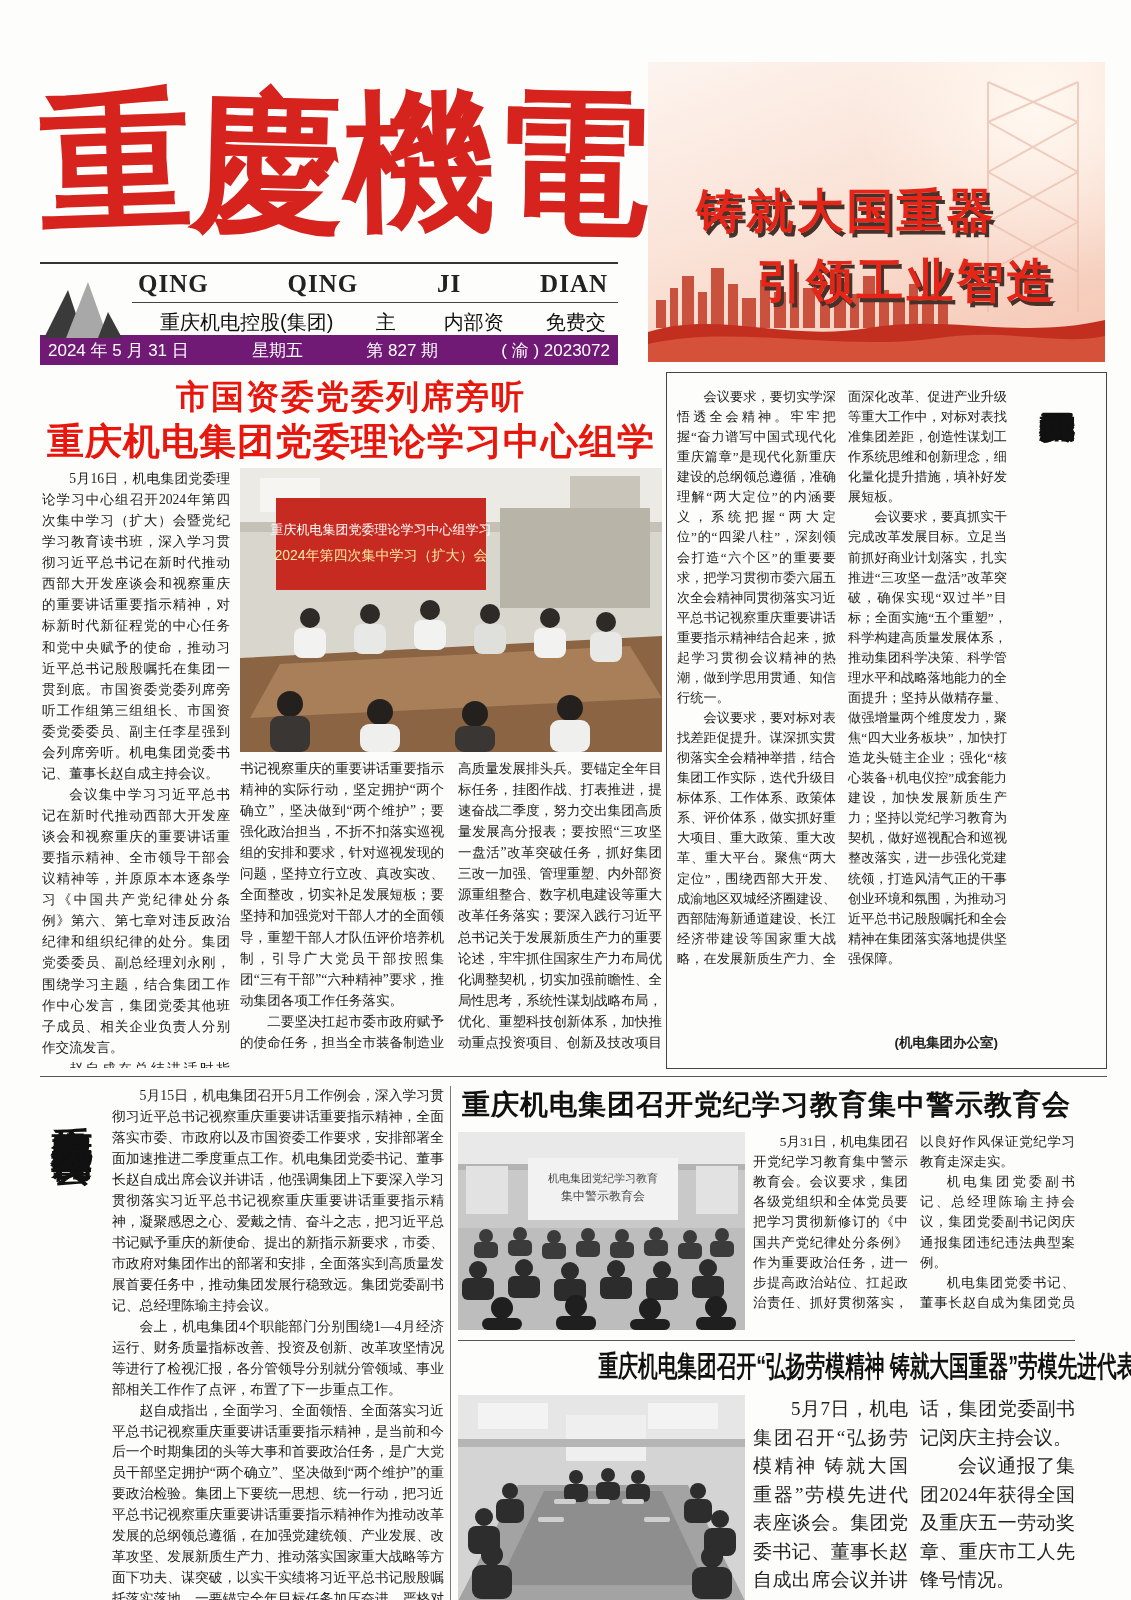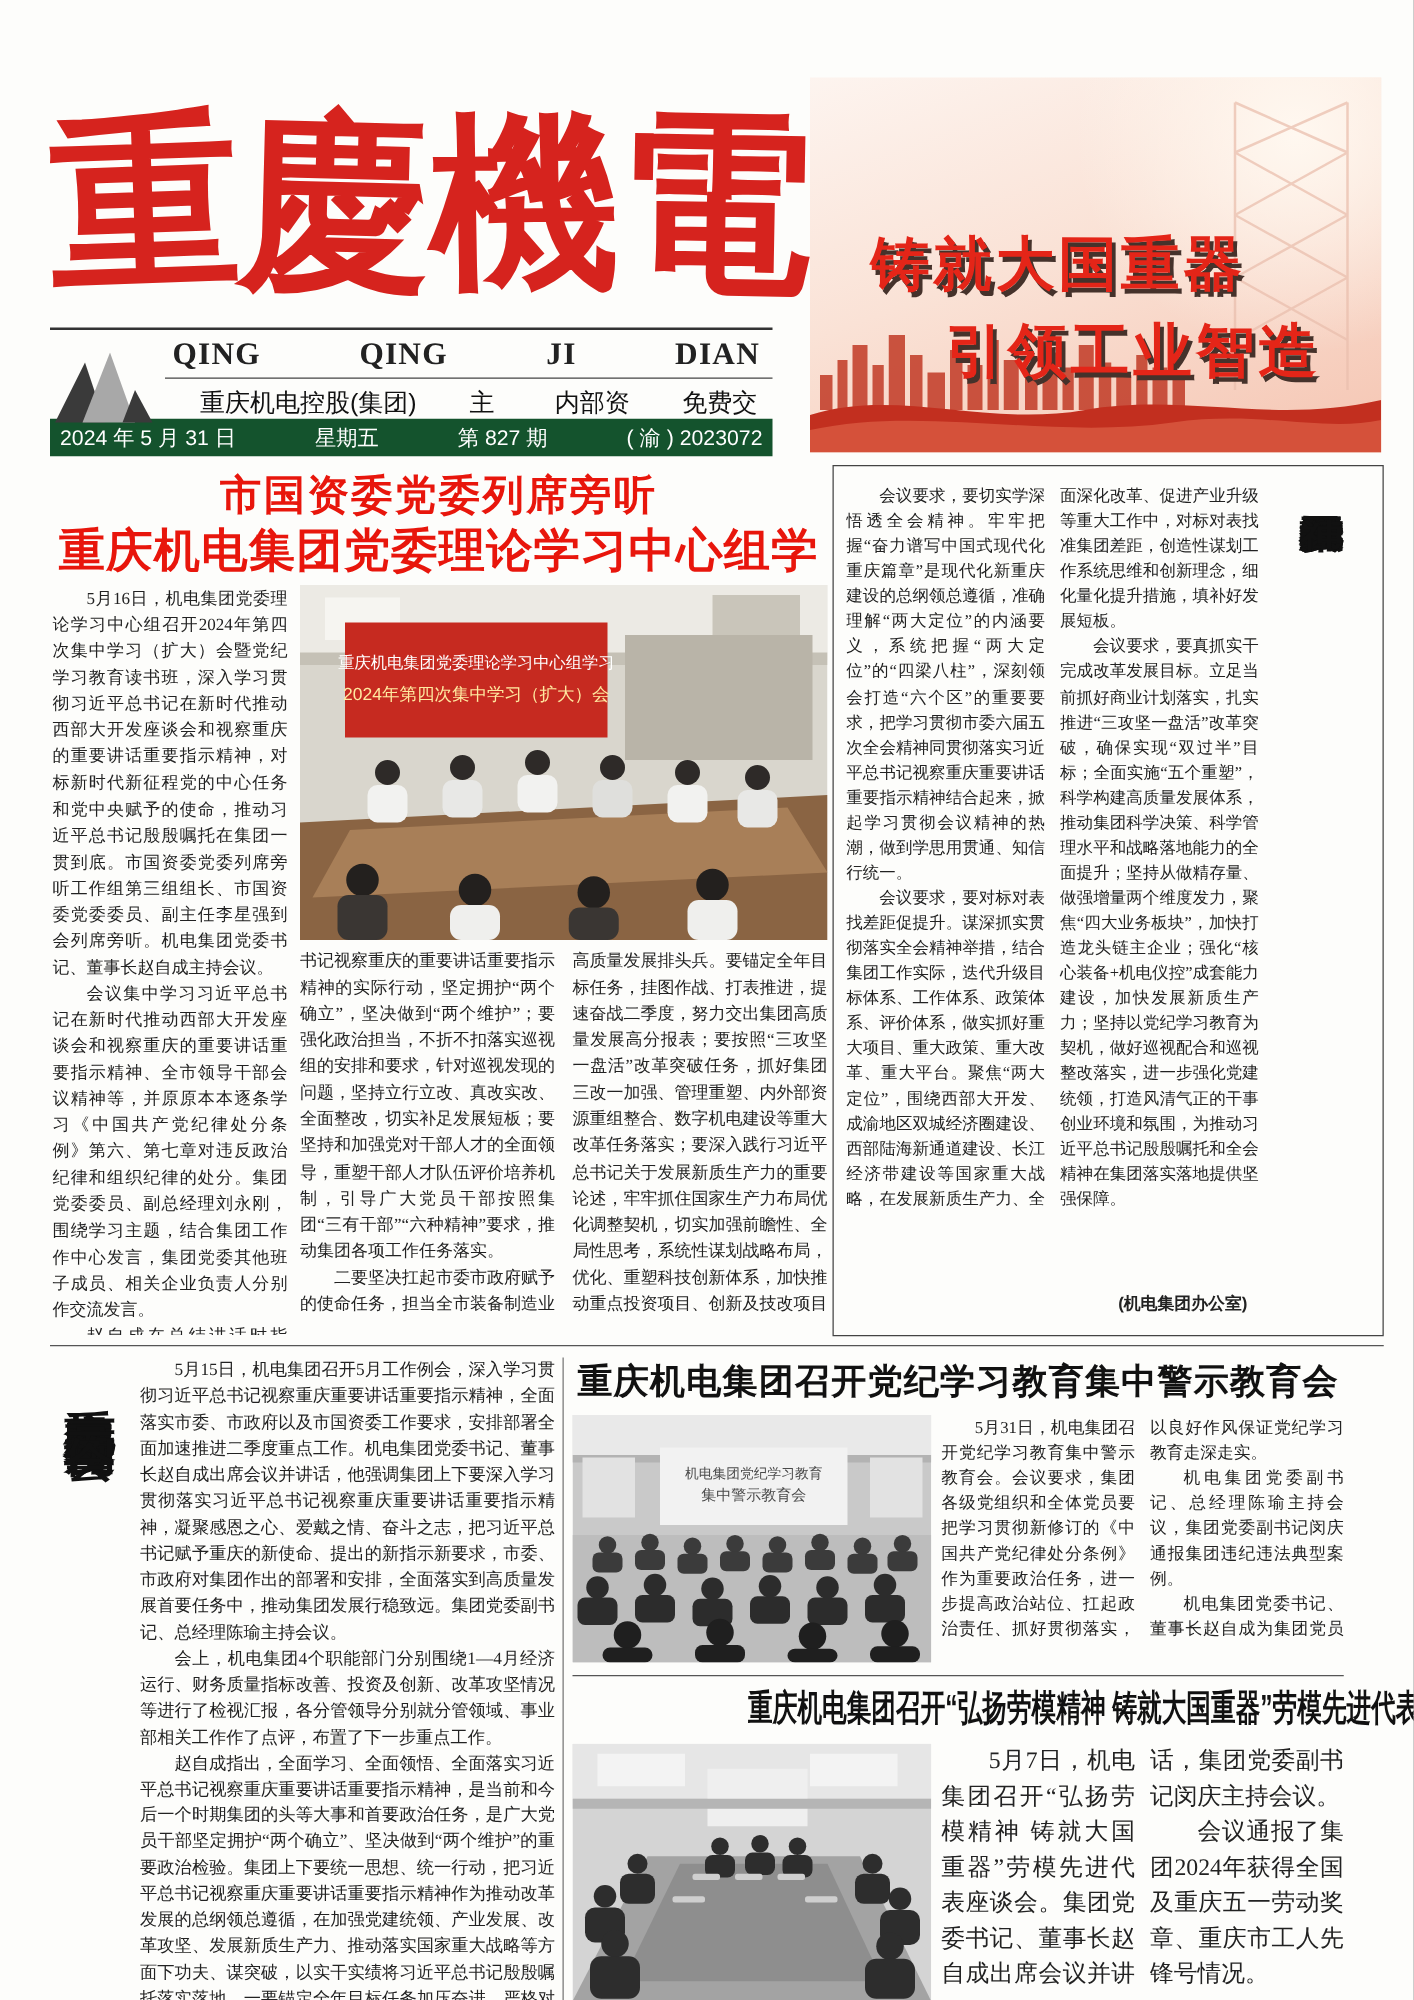--- a/index.html
+++ b/index.html
@@ -19,21 +19,21 @@
   .masthead span:nth-child(3){transform:rotate(-1deg);}
   .masthead span:nth-child(4){transform:rotate(1deg) scale(1.03);}
 
   
   .infobox{left:40px;top:262px;width:578px;height:101px;border-top:2px solid #333;}
   .pinyin-row{display:flex;justify-content:space-between;padding:6px 10px 4px 98px;
               font-size:25px;font-weight:bold;letter-spacing:1px;color:#222;}
   .info-mid{border-top:1px solid #444;margin-left:92px;display:flex;gap:34px;
             padding:6px 4px 6px 28px;font-size:20px;color:#111;
             font-family:"Liberation Sans","DejaVu Sans",sans-serif;}
-  .datebar{position:absolute;left:0;bottom:0;width:100%;height:30px;background:#14532d;color:#fff;
+  .datebar{position:absolute;left:0;bottom:0;width:100%;height:30px;background:#701a75;color:#fff;
            display:flex;justify-content:space-between;align-items:center;padding:0 8px;box-sizing:border-box;
            font-family:"Liberation Sans","DejaVu Sans",sans-serif;font-size:17px;}
   .logo{position:absolute;left:2px;top:18px;}
 
   
   .banner{left:648px;top:62px;width:457px;height:300px;overflow:hidden;
           background:radial-gradient(circle at 85% 15%, #fff8f0 0%, rgba(255,248,240,0) 38%),
                      linear-gradient(160deg,#fdf4ef 0%,#fae2d6 45%,#f5c5b2 100%);}
   .banner svg{position:absolute;left:0;top:0;}
   .banner-text{position:absolute;width:100%;text-align:center;color:#e42518;

